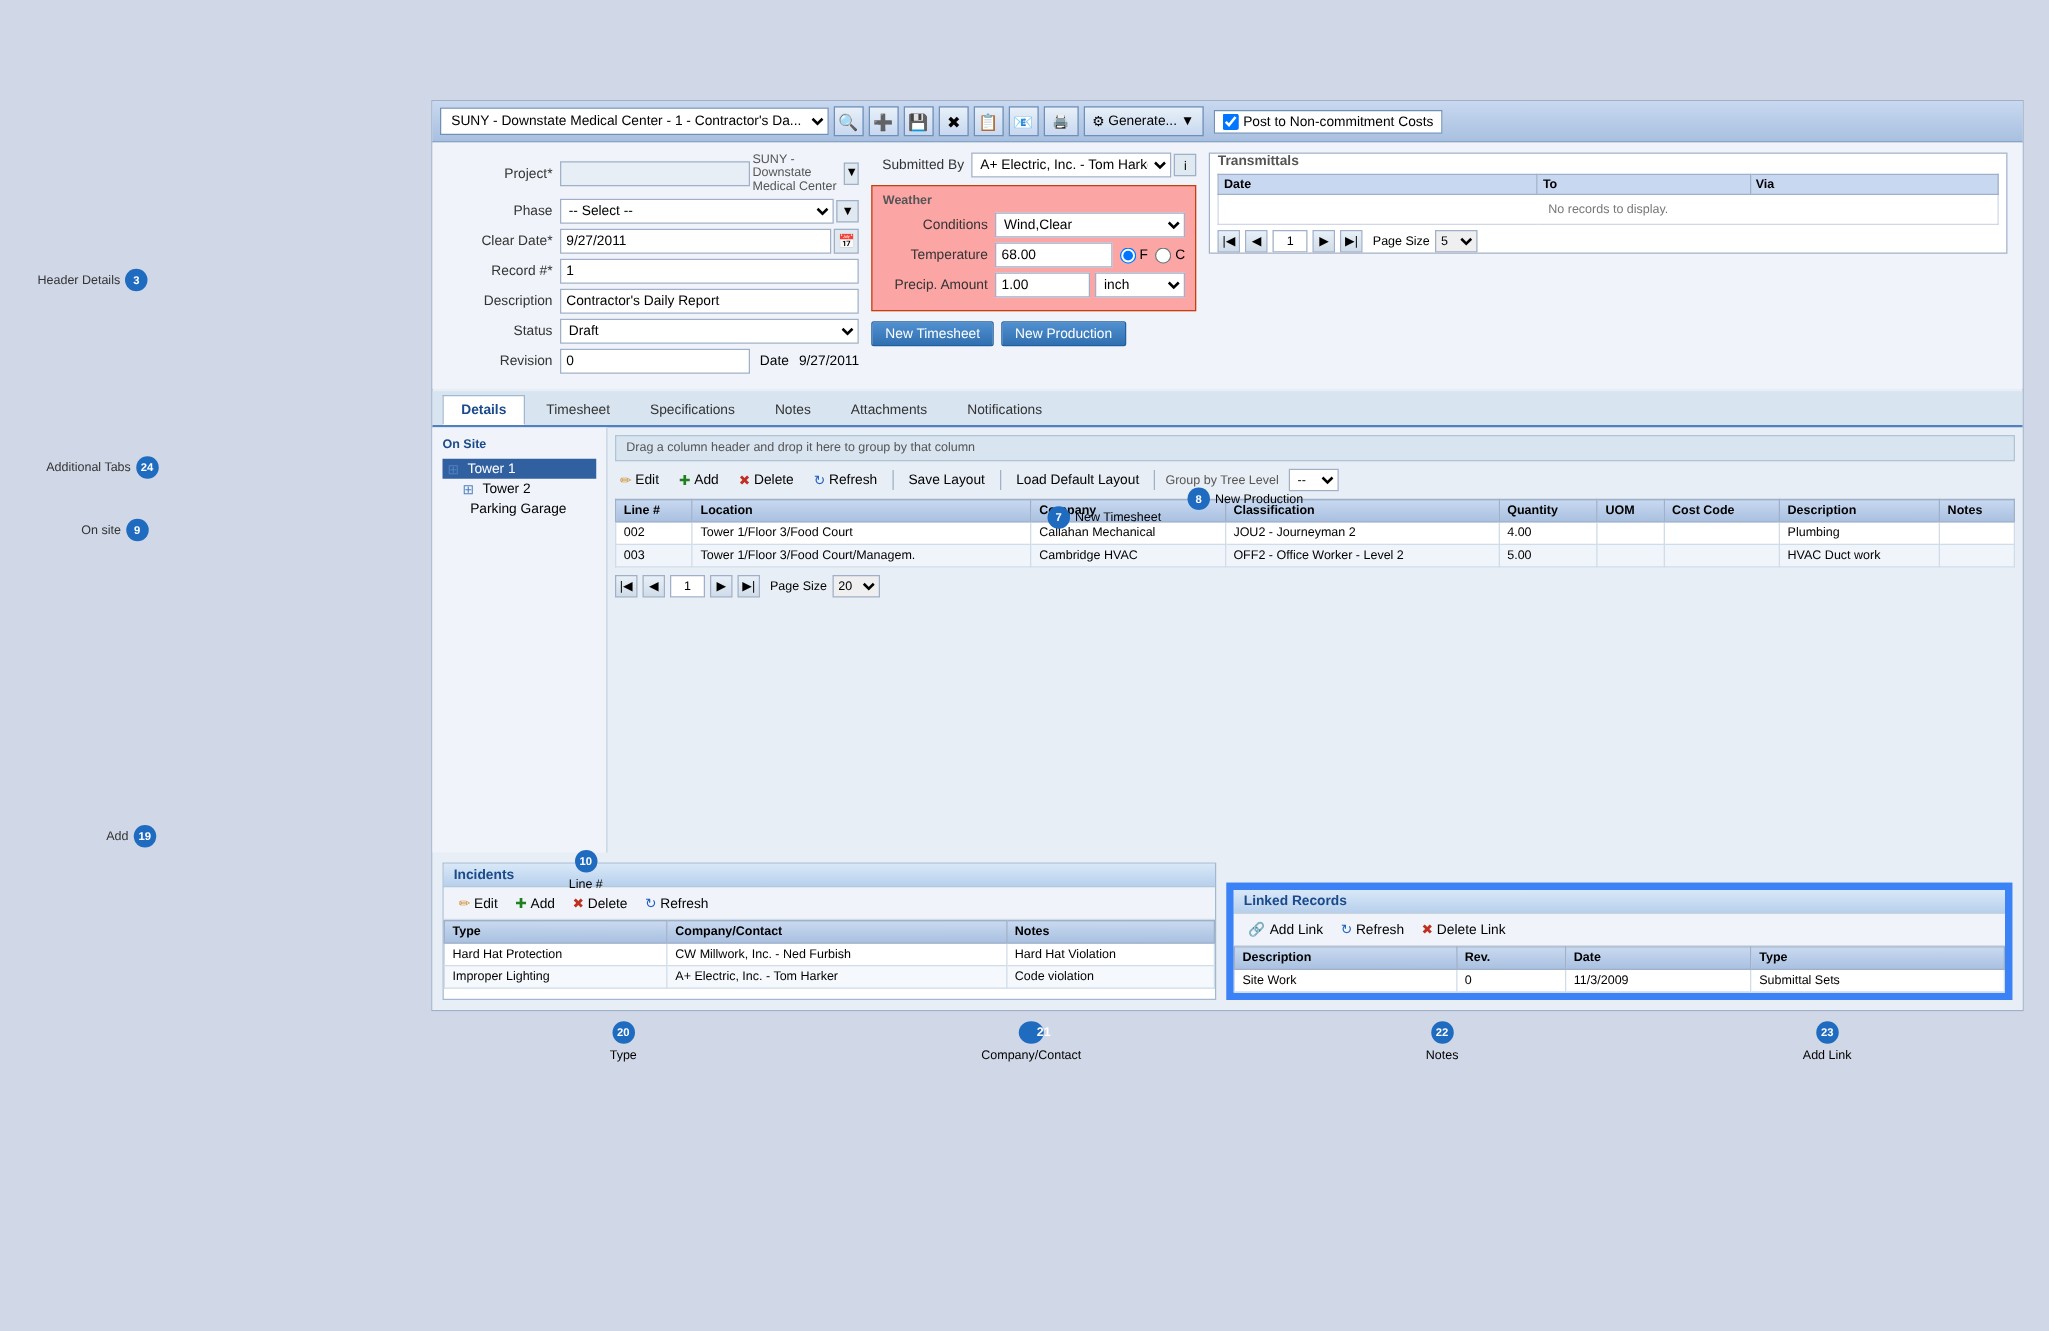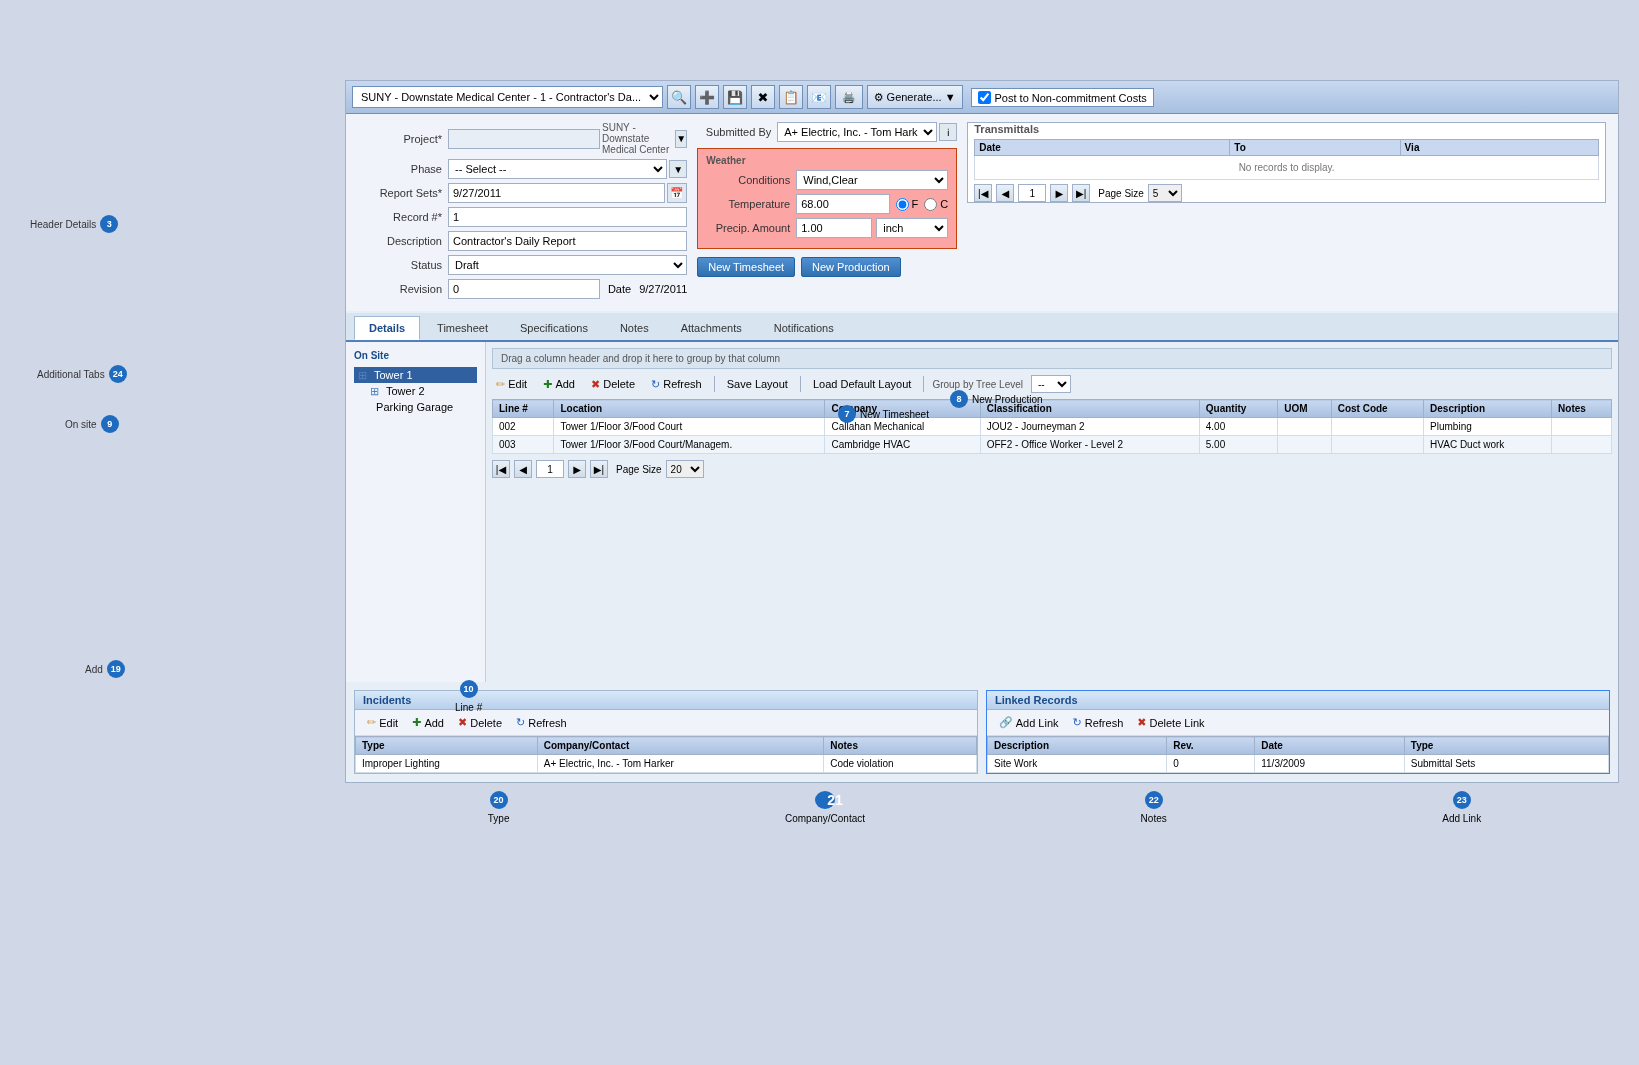--- a/index.html
+++ b/index.html
@@ -219,21 +219,21 @@
     
     .bottom-section {
       display: flex; gap: 8px; padding: 8px; background: #e8eef5;
     }
     
     .incidents-box {
       flex: 1; border: 1px solid #a0b8d0; background: white;
     }
     
     .linked-box {
-      flex: 1; border: 1px solid #3b82f6; background: white;
+      flex: 1; border: 6px solid #3b82f6; background: white; margin-top: 16px;
     }
     
     .section-header {
       background: linear-gradient(to bottom, #d8e8f8, #b8d0ec);
       padding: 3px 8px; font-size: 11px; font-weight: bold; color: #1a4a8a;
       border-bottom: 1px solid #a0b8d0;
     }
     
     .section-toolbar {
       display: flex; align-items: center; gap: 6px;
@@ -335,21 +335,21 @@
 
           <div class="form-row">
             <span class="form-label">Phase</span>
             <select class="form-select" style="width:190px;">
               <option>-- Select --</option>
             </select>
             <button style="width:18px; height:18px; margin-left:2px; font-size:10px; border:1px solid #a0b0c8; background:#e0e8f0; cursor:pointer;">▼</button>
           </div>
 
           <div class="form-row">
-            <span class="form-label">Report Sets*</span>
+            <span class="form-label">Clear Date*</span>
             <input type="text" class="form-input" style="width: 120px;" value="9/27/2011">
             <button style="width:20px; height:20px; margin-left:2px; font-size:11px; border:1px solid #a0b0c8; background:#e0e8f0; cursor:pointer;">📅</button>
           </div>
 
           <div class="form-row">
             <span class="form-label">Record #*</span>
             <input type="text" class="form-input" style="width: 60px;" value="1">
           </div>
 
           <div class="form-row">
@@ -590,20 +590,25 @@
           </div>
           <table class="sec-table">
             <thead>
               <tr>
                 <th>Type</th>
                 <th>Company/Contact</th>
                 <th>Notes</th>
               </tr>
             </thead>
             <tbody id="incidents-tbody">
+            <tr>
+      <td>Hard Hat Protection</td>
+      <td>CW Millwork, Inc. - Ned Furbish</td>
+      <td>Hard Hat Violation</td>
+    </tr>
                 <tr>
       <td>Improper Lighting</td>
       <td>A+ Electric, Inc. - Tom Harker</td>
       <td>Code violation</td>
     </tr>
               </tbody>
           </table>
         </div>
 
         <div class="linked-box">
@@ -644,21 +649,21 @@
       </div>
 
     </div>
 
     <div style="position: relative; margin-top: 8px; display:flex; justify-content: space-around; margin-left: 165px;">
       <div style="display:flex; flex-direction:column; align-items:center; gap:4px;">
         <div style="width:18px; height:18px; border-radius:50%; background:#1e6bbf; color:white; font-weight:bold; font-size:9px; display:flex; align-items:center; justify-content:center;">20</div>
         <span style="font-size:10px;">Type</span>
       </div>
       <div style="display:flex; flex-direction:column; align-items:center; gap:4px;">
-        <div style="width:18px; height:18px; border-radius:50%; background:#1e6bbf; color:white; font-weight:bold; font-size:14px; display:flex; align-items:center; justify-content:center;padding-left:20px;">21</div>
+        <div style="width:18px; height:18px; border-radius:50%; background:#1e6bbf; color:white; font-weight:bold; font-size:10px; display:flex; align-items:center; justify-content:center;padding-left:20px;">21</div>
         <span style="font-size:10px;">Company/Contact</span>
       </div>
       <div style="display:flex; flex-direction:column; align-items:center; gap:4px;">
         <div style="width:18px; height:18px; border-radius:50%; background:#1e6bbf; color:white; font-weight:bold; font-size:9px; display:flex; align-items:center; justify-content:center;">22</div>
         <span style="font-size:10px;">Notes</span>
       </div>
       <div style="display:flex; flex-direction:column; align-items:center; gap:4px;">
         <div style="width:18px; height:18px; border-radius:50%; background:#1e6bbf; color:white; font-weight:bold; font-size:9px; display:flex; align-items:center; justify-content:center;">23</div>
         <span style="font-size:10px;">Add Link</span>
       </div>

